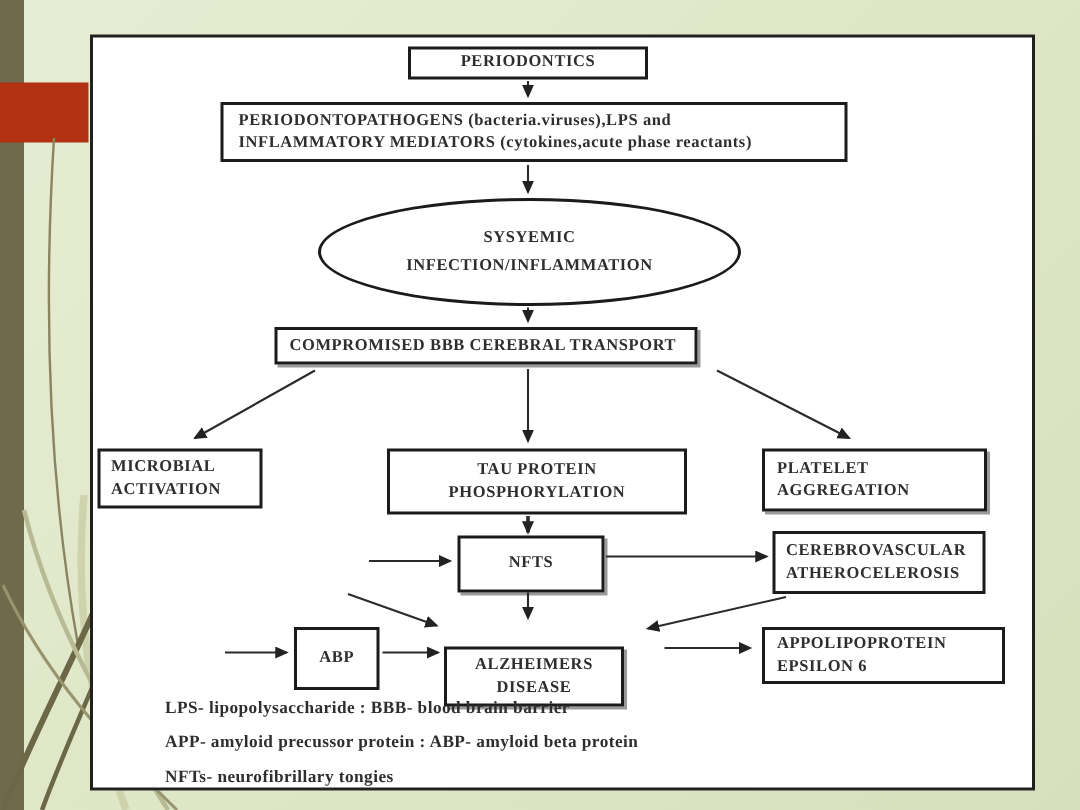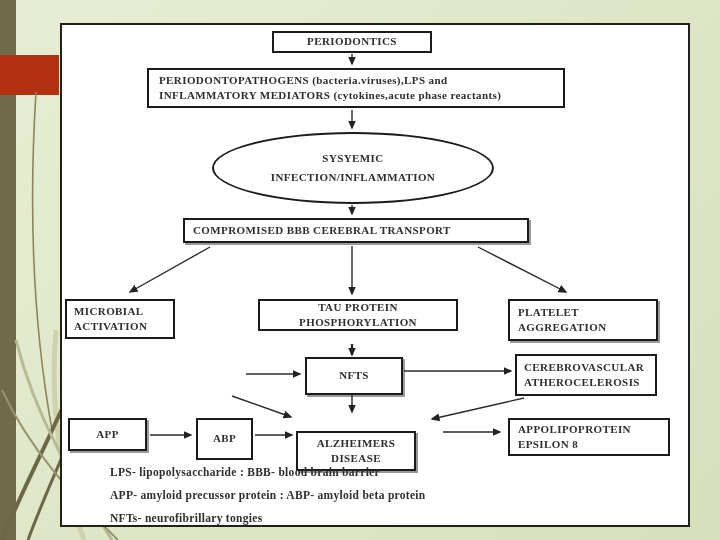--- a/index.html
+++ b/index.html
@@ -54,47 +54,46 @@
   <div id="canvas"></div>
 
   <div class="node center thick" style="left:272px;top:31px;width:160px;height:22px;">PERIODONTICS</div>
 
   <div class="node leftpad" style="left:147px;top:68px;width:418px;height:40px;padding-left:10px;">PERIODONTOPATHOGENS (bacteria.viruses),LPS and
 INFLAMMATORY MEDIATORS (cytokines,acute phase reactants)</div>
 
   <div class="node center ellipse" style="left:212px;top:132px;width:282px;height:72px;">SYSYEMIC
 INFECTION/INFLAMMATION</div>
 
-  <div class="node leftpad shadow" style="left:183px;top:218px;width:346px;height:25px;">COMPROMISED BBB CEREBRAL TRANSPORT</div>
+  <div class="node leftpad shadow" style="left:183px;top:218px;width:282px;height:25px;">COMPROMISED BBB CEREBRAL TRANSPORT</div>
 
   <div class="node leftpad" style="left:65px;top:299px;width:110px;height:40px;padding-left:7px;">MICROBIAL
 ACTIVATION</div>
 
-  <div class="node center" style="left:258px;top:299px;width:200px;height:32px;">TAU PROTEIN
+  <div class="node center" style="left:258px;top:299px;width:200px;height:44px;">TAU PROTEIN
 PHOSPHORYLATION</div>
 
 
   <div class="node leftpad shadow" style="left:508px;top:299px;width:150px;height:42px;">PLATELET
 AGGREGATION</div>
 
 
   <div class="node leftpad" style="left:515px;top:354px;width:142px;height:42px;padding-left:7px;">CEREBROVASCULAR
 ATHEROCELEROSIS</div>
 
   <div class="node center shadow" style="left:305px;top:357px;width:98px;height:38px;">NFTS</div>
 
-  <div class="node center shadow" style="left:68px;top:418px;width:79px;height:33px;">APP</div>
 
   <div class="node center" style="left:196px;top:418px;width:57px;height:42px;">ABP</div>
 
   <div class="node center shadow" style="left:296px;top:416px;width:120px;height:40px;margin-top:15px;">ALZHEIMERS
 DISEASE</div>
 
   <div class="node leftpad" style="left:508px;top:418px;width:162px;height:38px;">APPOLIPOPROTEIN
-EPSILON 8</div>
+EPSILON 6</div>
 
   <div id="legend">
     <div class="legend-line">LPS- lipopolysaccharide : BBB- blood brain barrier</div>
     <div class="legend-line">APP- amyloid precussor protein : ABP- amyloid beta protein</div>
     <div class="legend-line">NFTs- neurofibrillary tongies</div>
   </div>
 
   <svg id="arrows" width="720" height="540" viewBox="0 0 720 540">
     <defs>
       <marker id="ah" markerWidth="10" markerHeight="9" refX="7.5" refY="4" orient="auto" markerUnits="userSpaceOnUse">

